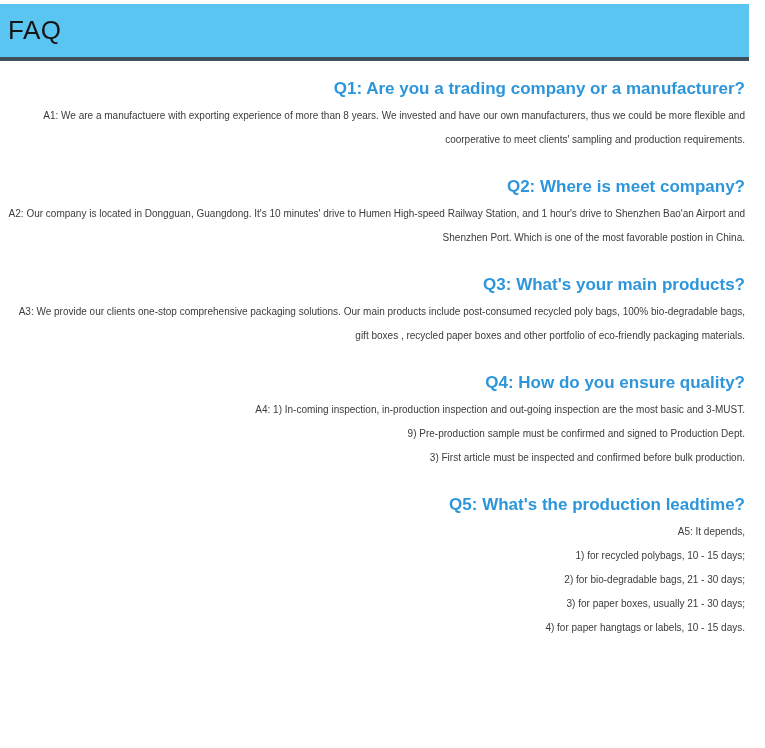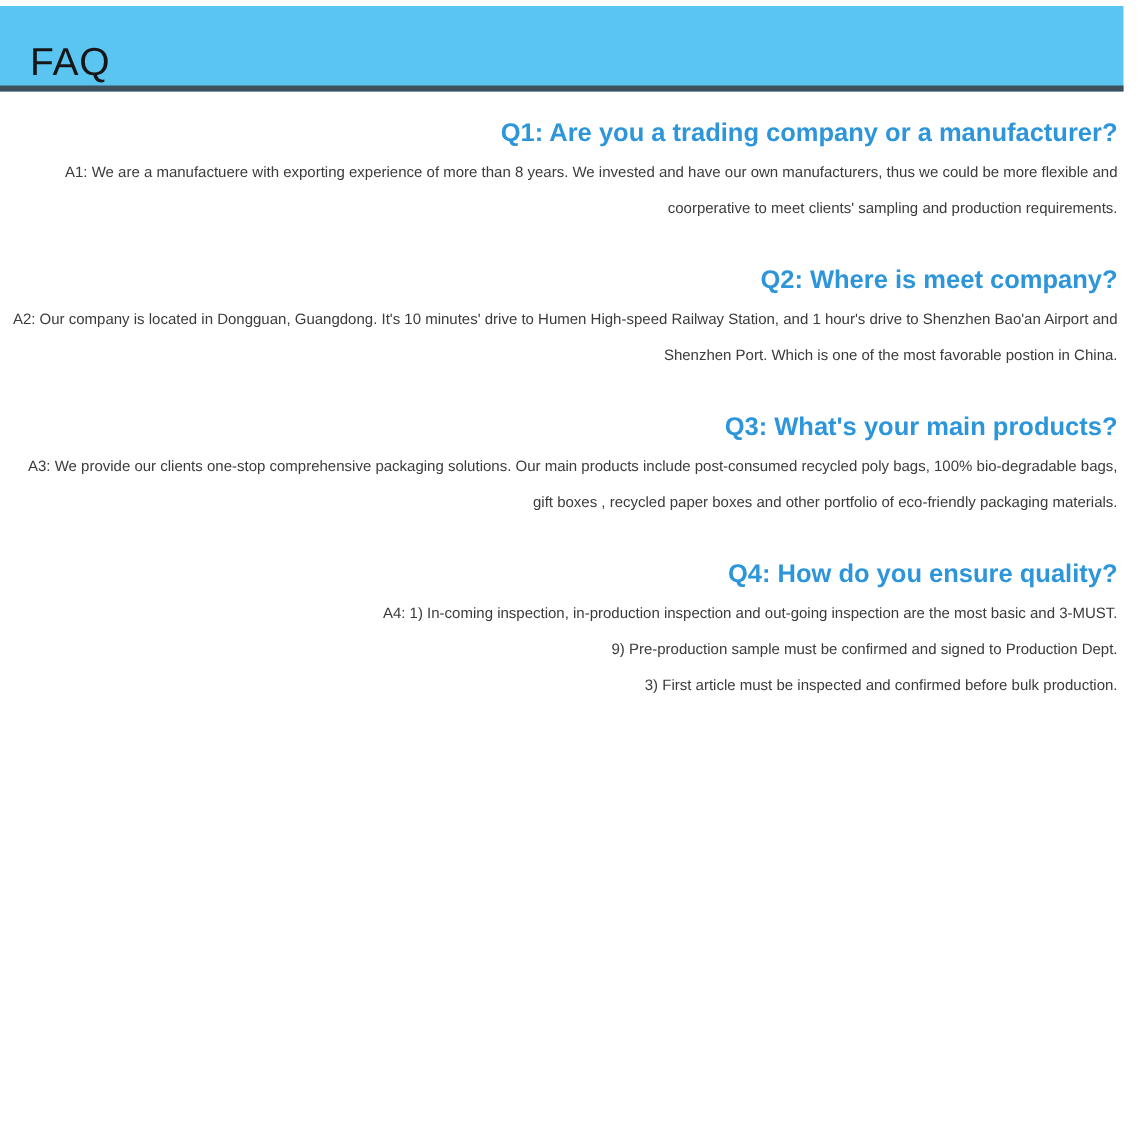--- a/index.html
+++ b/index.html
@@ -21,22 +21,22 @@
     background: var(--page-bg);
     font-family: "Liberation Sans", "DejaVu Sans", sans-serif;
     overflow: hidden;
   }
   .faq-header {
     margin: 4px 16px 0 0;
     height: 57px;
     background: var(--header-bg);
     border-bottom: 4px solid var(--header-border);
     display: flex;
-    align-items: flex-end;
-    padding-left: 20px;
+    align-items: center;
+    padding-left: 8px;
   }
   .faq-header h1 {
     margin: 0;
     font-size: 26px;
     font-weight: 400;
     letter-spacing: 0.5px;
     color: var(--title-color);
   }
   .faq-list {
     padding: 17px 20px 0 8px;
@@ -89,15 +89,23 @@
   <section class="faq-item">
     <h2 class="faq-question">Q4: How do you ensure quality?</h2>
     <div class="faq-answer">
           <p>A4: 1) In-coming inspection, in-production inspection and out-going inspection are the most basic and 3-MUST.</p>
           <p>9) Pre-production sample must be confirmed and signed to Production Dept.</p>
           <p>3) First article must be inspected and confirmed before bulk production.</p>
         </div>
   </section>
 
   <section class="faq-item">
+    <h2 class="faq-question">Q5: What's the production leadtime?</h2>
+    <div class="faq-answer">
+          <p>A5: It depends,</p>
+          <p>1) for recycled polybags, 10 - 15 days;</p>
+          <p>2) for bio-degradable bags, 21 - 30 days;</p>
+          <p>3) for paper boxes, usually 21 - 30 days;</p>
+          <p>4) for paper hangtags or labels, 10 - 15 days.</p>
+        </div>
   </section>
 </main>
 </div>
 
 </body></html>

